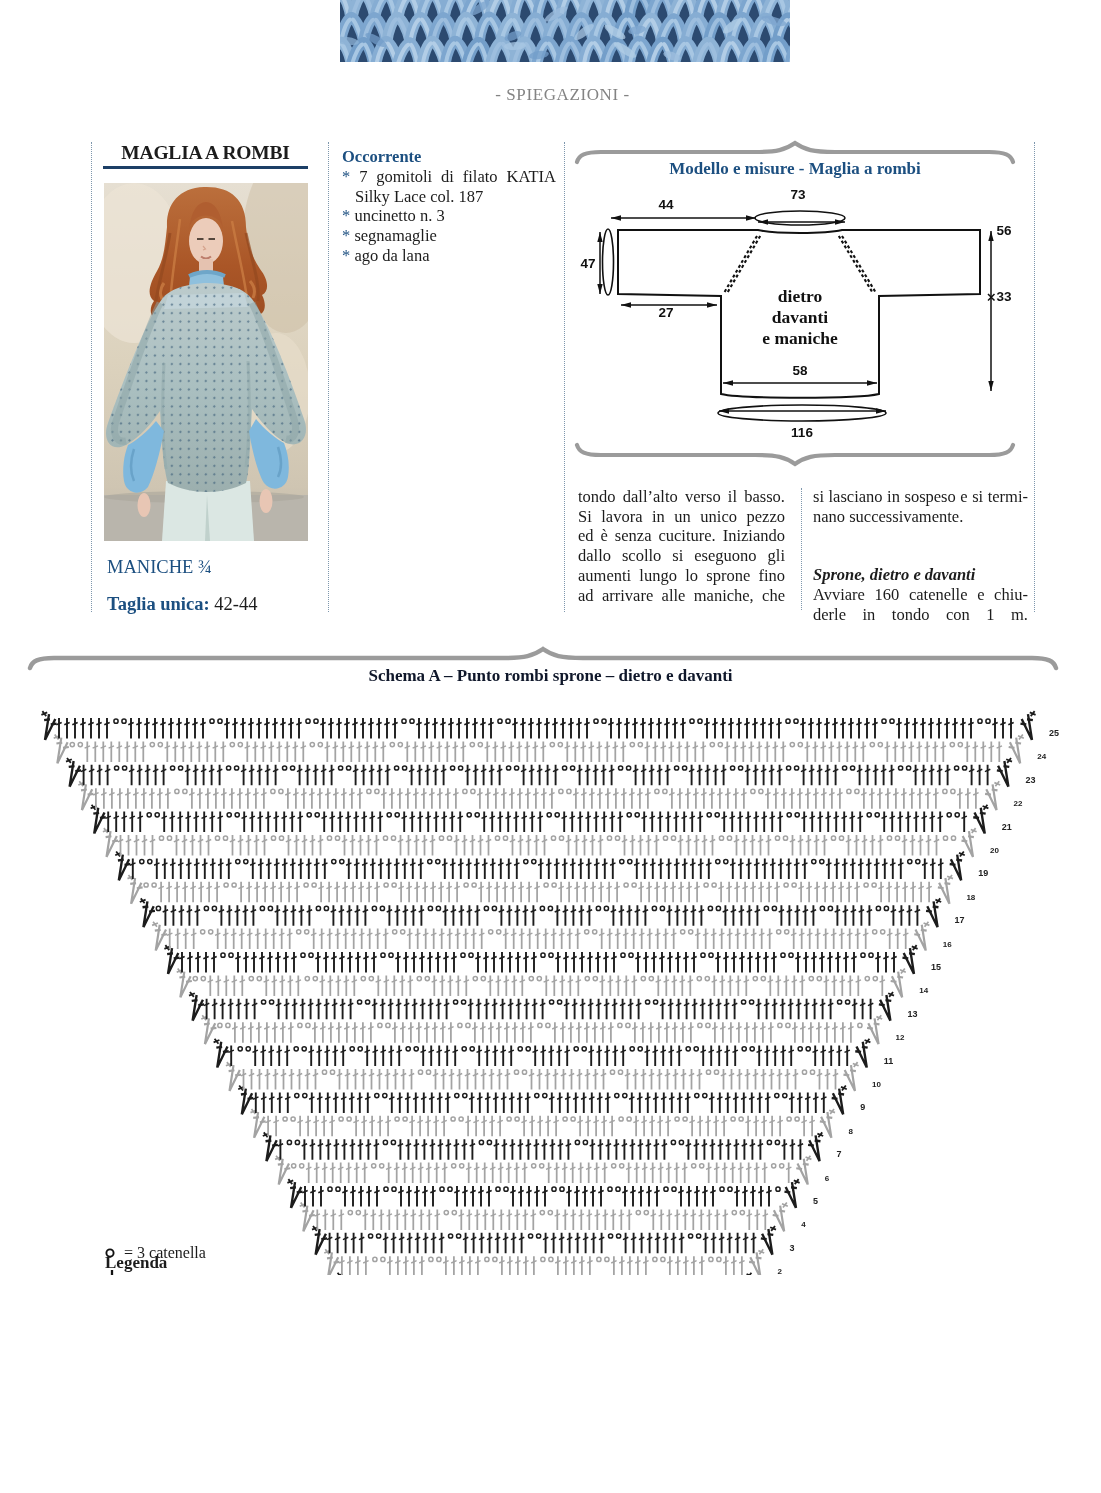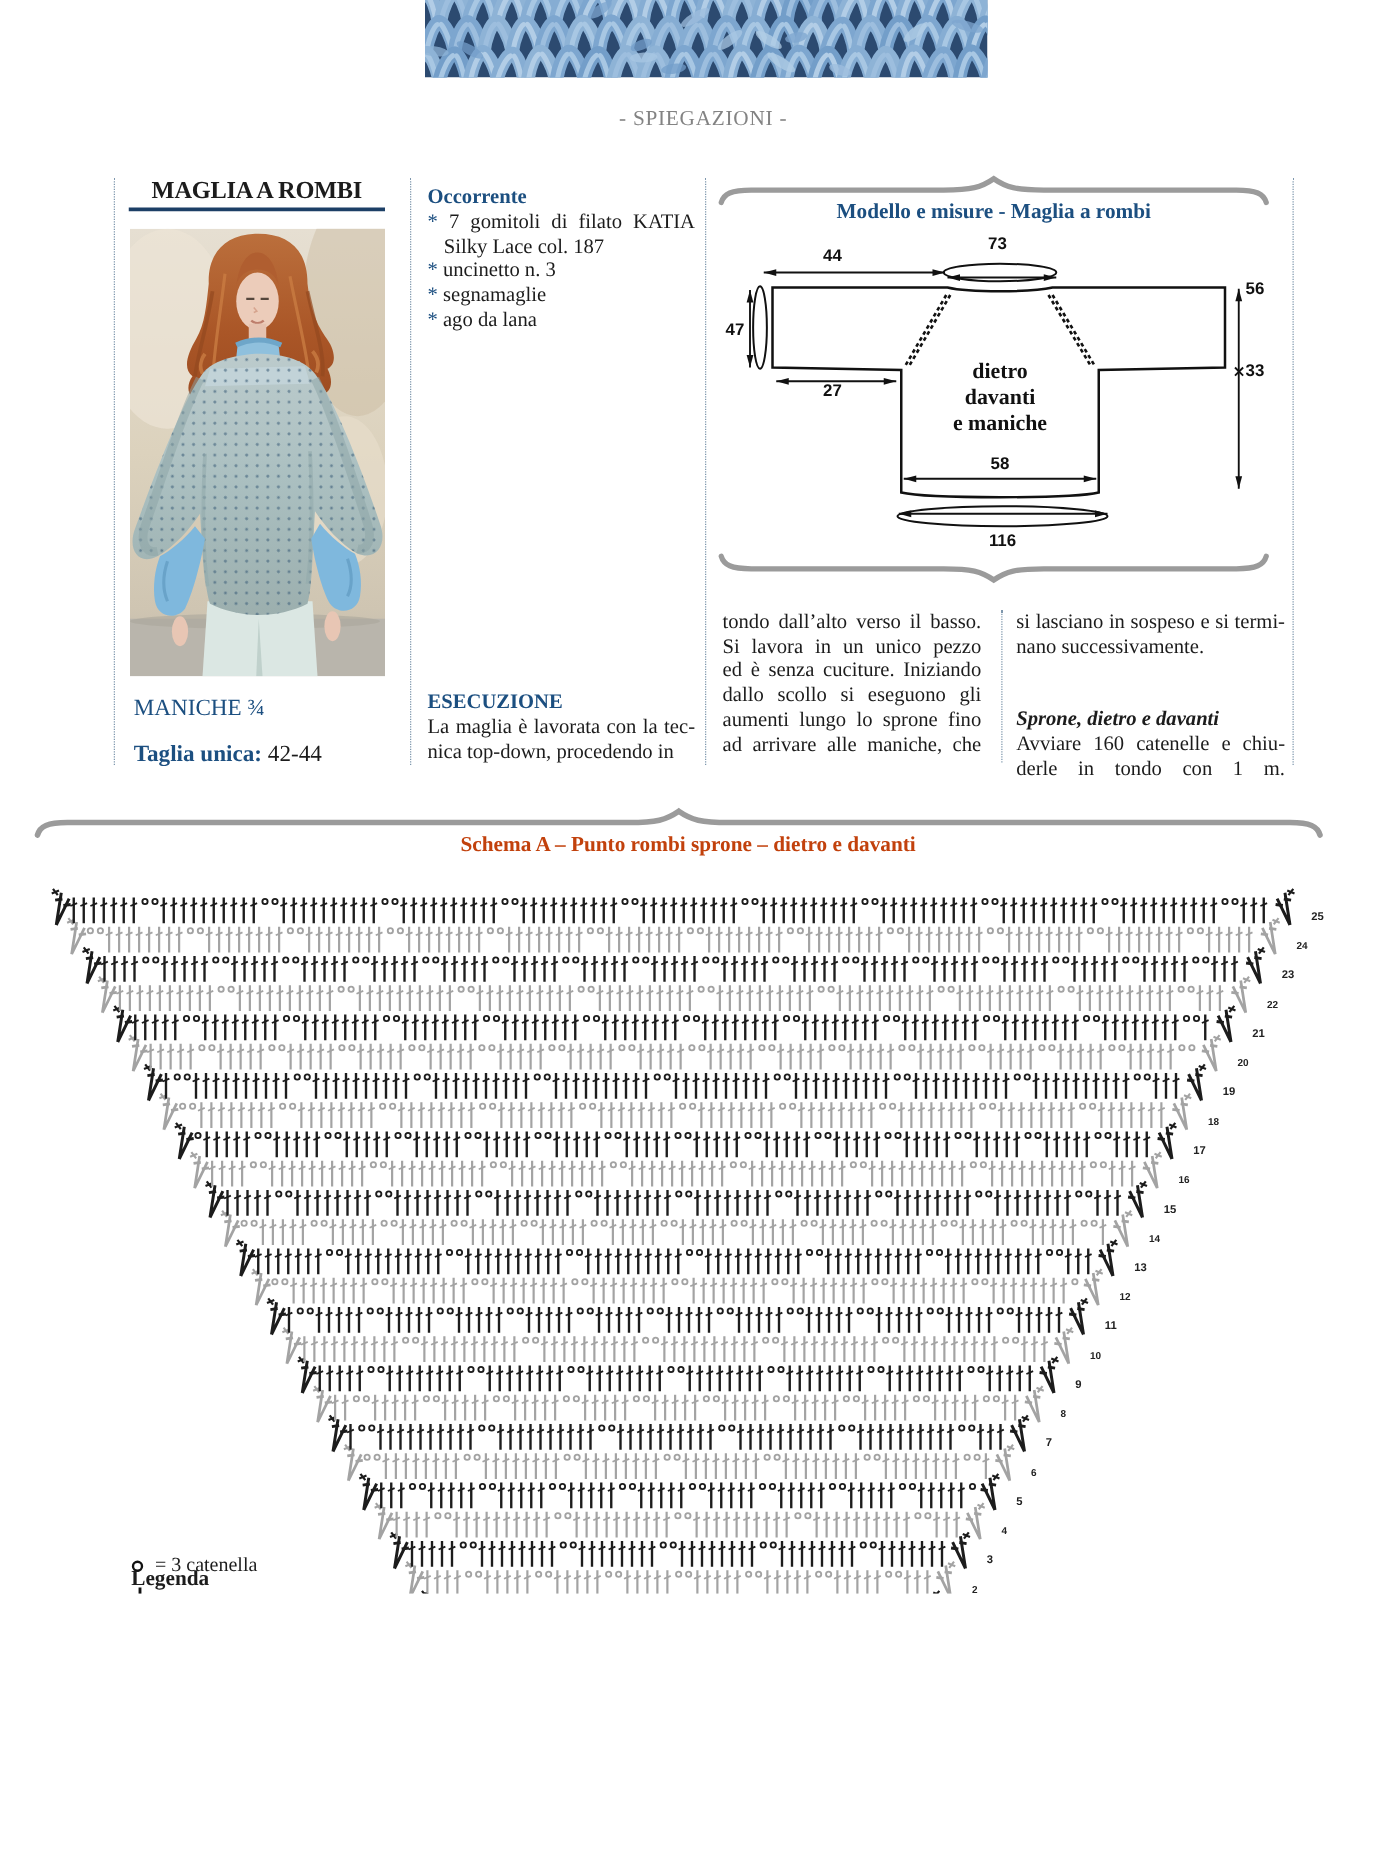--- a/index.html
+++ b/index.html
@@ -498,25 +498,20 @@
 <div class="h">Occorrente</div>
       <div class="jl"><span class="b">*</span> 7 gomitoli di filato KATIA</div>
       <div class="jl last"><span style="margin-left:13px">Silky Lace col. 187</span></div>
       <div class="jl last"><span class="b">*</span> uncinetto n. 3</div>
       <div class="jl last"><span class="b">*</span> segnamaglie</div>
       <div class="jl last"><span class="b">*</span> ago da lana</div>
 </div>
 
 
 
-<div style="position:absolute;left:342px;top:551px;width:214px;font-size:16.5px;line-height:20px;">
-<div class="h">ESECUZIONE</div>
-      <div class="jl">La maglia è lavorata con la tec-</div>
-      <div class="jl last">nica top-down, procedendo in</div>
-</div>
 
 <svg width="475" height="345" viewBox="570 128 475 345" xmlns="http://www.w3.org/2000/svg" style="position:absolute;left:570px;top:128px">
       <path d="M577,162 C579,155 585,152 601,152 L755.0,152 C777.0,152 785.0,150 795.0,143 C805.0,150 813.0,152 835.0,152 L989,152 C1005,152 1011,155 1013,162" stroke="#9b9b9b" stroke-width="4.2" fill="none" stroke-linecap="round"></path>
       <path d="M577,445 C579,452 585,455 601,455 L755.0,455 C777.0,455 785.0,457 795.0,464 C805.0,457 813.0,455 835.0,455 L989,455 C1005,455 1011,452 1013,445" stroke="#9b9b9b" stroke-width="4.2" fill="none" stroke-linecap="round"></path>
       <text x="795" y="174" text-anchor="middle" font-family="Liberation Serif,serif" font-size="17" font-weight="bold" fill="#1c4f80">Modello e misure - Maglia a rombi</text>
       <path d="M618,230 L758,230 C775,234 825,234 842,230 L980,230 L980,294 L879,296 L879,394 C858,399 742,399 721,394 L721,296 L618,294 Z" stroke="#111" fill="none" stroke-width="2"></path>
       <path d="M757,236 L724,293" stroke="#111" fill="none" stroke-width="2.1" stroke-dasharray="3,2.6"></path>
       <path d="M842,236 L876,293" stroke="#111" fill="none" stroke-width="2.1" stroke-dasharray="3,2.6"></path>
       <path d="M760.2,236 L727.2,293" stroke="#111" fill="none" stroke-width="2.1" stroke-dasharray="3,2.6"></path>
       <path d="M838.8,236 L872.8,293" stroke="#111" fill="none" stroke-width="2.1" stroke-dasharray="3,2.6"></path>
@@ -578,21 +573,21 @@
 
 <svg width="1101" height="120" viewBox="0 0 1101 120" xmlns="http://www.w3.org/2000/svg" style="position:absolute;left:0;top:640px">
       <path d="M30,28 C32,21 38,18 54,18 L503.0,18 C525.0,18 533.0,16 543.0,9 C553.0,16 561.0,18 583.0,18 L1032,18 C1048,18 1054,21 1056,28" stroke="#9b9b9b" stroke-width="4.5" fill="none" stroke-linecap="round"></path>
     </svg>
     <svg width="1101" height="200" viewBox="0 0 1101 200" xmlns="http://www.w3.org/2000/svg" style="position:absolute;left:0;top:1200px">
       <path d="M30,136 C32,143 38,146 54,146 L503.0,146 C525.0,146 533.0,148 543.0,155 C553.0,148 561.0,146 583.0,146 L1032,146 C1048,146 1054,143 1056,136" stroke="#9b9b9b" stroke-width="4.5" fill="none" stroke-linecap="round"></path>
       <circle cx="110" cy="53" r="3.6" stroke="#111" stroke-width="1.9" fill="none"></circle>
       <path d="M112,70 L112,116 M105,86 l14,-5" stroke="#111" stroke-width="2.3" fill="none"></path>
     </svg>
 
-<div style="position:absolute;left:0;top:666px;width:1101px;text-align:center;font-size:17px;font-weight:bold;color:#c2410c;">Schema A – Punto rombi sprone – dietro e davanti</div>
+<div style="position:absolute;left:0;top:666px;width:1101px;text-align:center;font-size:17px;font-weight:bold;color:#0f172a;">Schema A – Punto rombi sprone – dietro e davanti</div>
 
 <svg width="1101" height="640" viewBox="0 680 1101 640" xmlns="http://www.w3.org/2000/svg" style="position:absolute;left:0;top:680px">
       <g stroke="#1c1c1c" fill="none">
         <path stroke-width="1.9" d="M354.2,1279.6v20.5M362.2,1279.6v20.5M370.2,1279.6v20.5M378.2,1279.6v20.5M386.2,1279.6v20.5M394.2,1279.6v20.5M402.2,1279.6v20.5M426.2,1279.6v20.5M434.2,1279.6v20.5M442.2,1279.6v20.5M450.2,1279.6v20.5M458.2,1279.6v20.5M466.2,1279.6v20.5M474.2,1279.6v20.5M482.2,1279.6v20.5M490.2,1279.6v20.5M498.2,1279.6v20.5M522.2,1279.6v20.5M530.2,1279.6v20.5M538.2,1279.6v20.5M546.2,1279.6v20.5M554.2,1279.6v20.5M562.2,1279.6v20.5M570.2,1279.6v20.5M578.2,1279.6v20.5M586.2,1279.6v20.5M594.2,1279.6v20.5M618.2,1279.6v20.5M626.2,1279.6v20.5M634.2,1279.6v20.5M642.2,1279.6v20.5M650.2,1279.6v20.5M658.2,1279.6v20.5M666.2,1279.6v20.5M674.2,1279.6v20.5M682.2,1279.6v20.5M690.2,1279.6v20.5M714.2,1279.6v20.5M722.2,1279.6v20.5M730.2,1279.6v20.5"></path>
         <path stroke-width="1.52" d="M351.5,1286.4l5.4,-2.3M359.5,1286.4l5.4,-2.3M367.5,1286.4l5.4,-2.3M375.5,1286.4l5.4,-2.3M383.5,1286.4l5.4,-2.3M391.5,1286.4l5.4,-2.3M399.5,1286.4l5.4,-2.3M423.5,1286.4l5.4,-2.3M431.5,1286.4l5.4,-2.3M439.5,1286.4l5.4,-2.3M447.5,1286.4l5.4,-2.3M455.5,1286.4l5.4,-2.3M463.5,1286.4l5.4,-2.3M471.5,1286.4l5.4,-2.3M479.5,1286.4l5.4,-2.3M487.5,1286.4l5.4,-2.3M495.5,1286.4l5.4,-2.3M519.5,1286.4l5.4,-2.3M527.5,1286.4l5.4,-2.3M535.5,1286.4l5.4,-2.3M543.5,1286.4l5.4,-2.3M551.5,1286.4l5.4,-2.3M559.5,1286.4l5.4,-2.3M567.5,1286.4l5.4,-2.3M575.5,1286.4l5.4,-2.3M583.5,1286.4l5.4,-2.3M591.5,1286.4l5.4,-2.3M615.5,1286.4l5.4,-2.3M623.5,1286.4l5.4,-2.3M631.5,1286.4l5.4,-2.3M639.5,1286.4l5.4,-2.3M647.5,1286.4l5.4,-2.3M655.5,1286.4l5.4,-2.3M663.5,1286.4l5.4,-2.3M671.5,1286.4l5.4,-2.3M679.5,1286.4l5.4,-2.3M687.5,1286.4l5.4,-2.3M711.5,1286.4l5.4,-2.3M719.5,1286.4l5.4,-2.3M727.5,1286.4l5.4,-2.3"></path>
         <g stroke-width="1.5">
           <circle cx="411.2" cy="1282.8" r="2.1"></circle>
           <circle cx="419.2" cy="1282.8" r="2.1"></circle>
           <circle cx="507.2" cy="1282.8" r="2.1"></circle>
           <circle cx="515.2" cy="1282.8" r="2.1"></circle>

